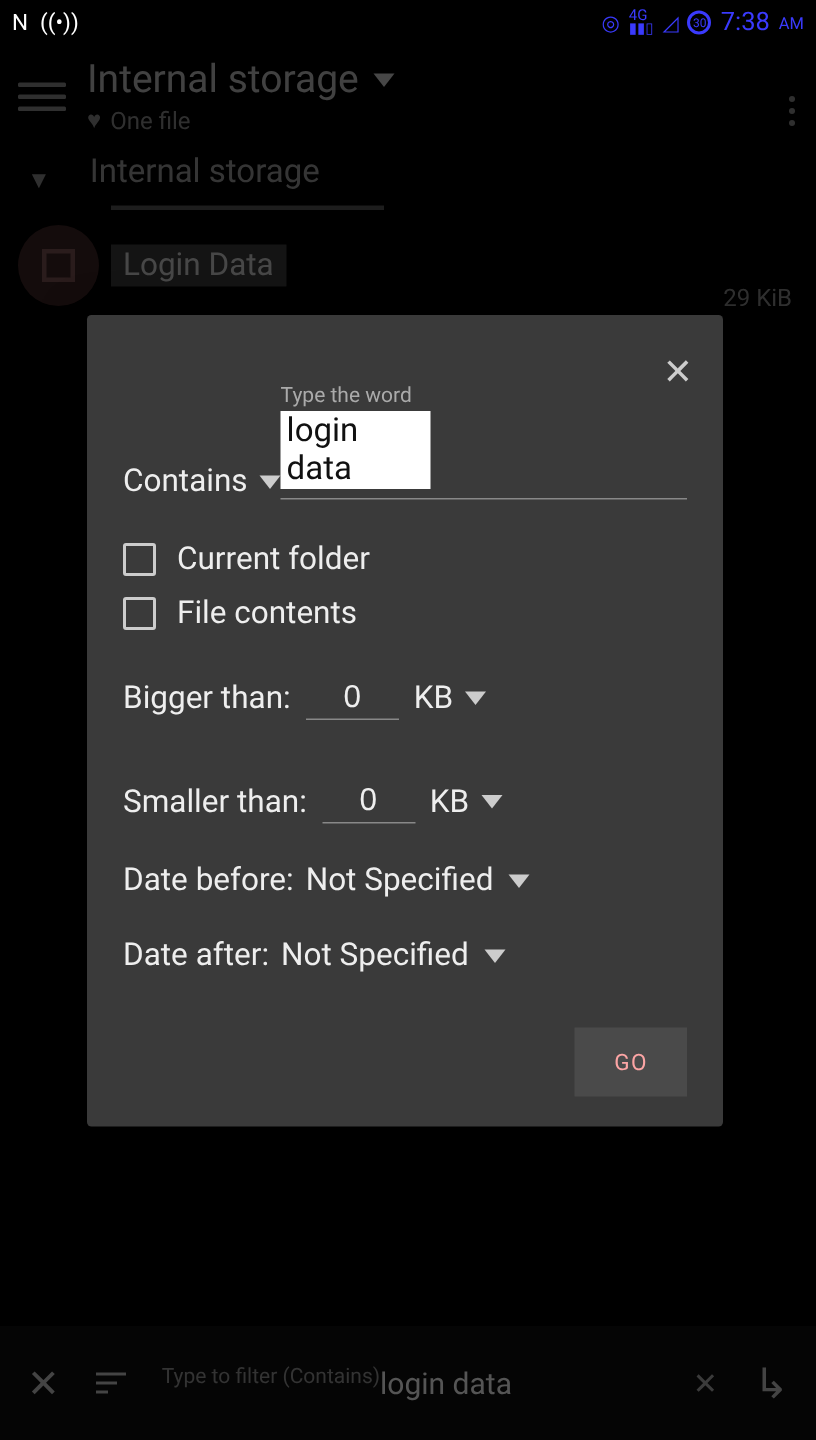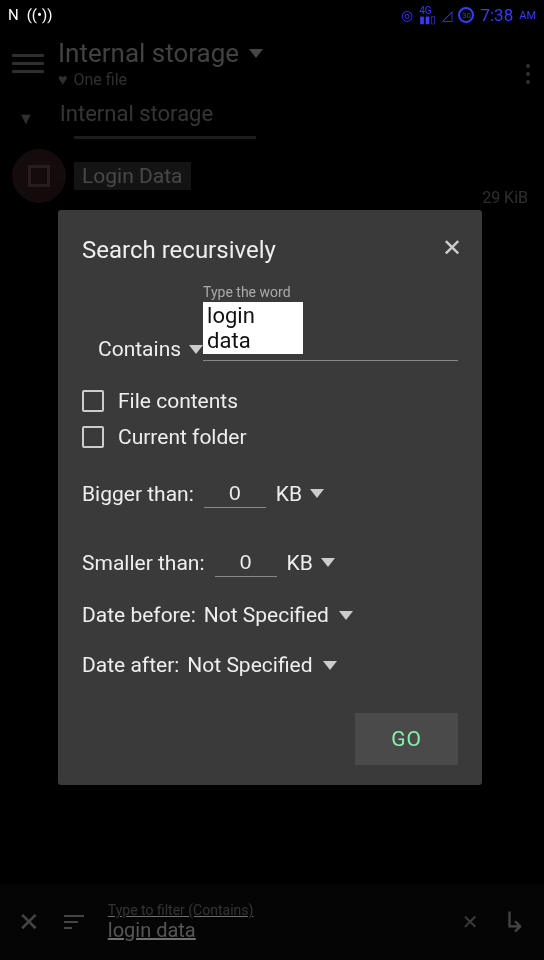--- a/index.html
+++ b/index.html
@@ -45,44 +45,44 @@
   .dialog {
     position:absolute; left:58px; top:210px; width:424px;
     background:#3a3a3a; border-radius:3px;
     padding:26px 24px 20px;
     box-shadow:0 6px 30px rgba(0,0,0,.6);
     color:#eee;
   }
   .dlg-title{font-size:24px;color:#eee;}
   .dlg-close{position:absolute;right:20px;top:24px;font-size:24px;color:#ccc;}
   .row{display:flex;align-items:flex-end;margin-top:38px;}
-  .contains{font-size:21px;display:flex;align-items:center;gap:8px;margin-left:16px;}
+  .contains{font-size:21px;display:flex;align-items:center;gap:8px;}
   .dd{width:0;height:0;border-left:7px solid transparent;border-right:7px solid transparent;border-top:9px solid #ccc;display:inline-block;}
   .field{position:relative;flex:1;}
   .field-label{font-size:14px;color:#aaa;position:absolute;top:-18px;left:0;}
   .field-input{font-size:22px;color:#111;background:#fff;padding:1px 4px;width:100px;display:inline-block;}
   .field-underline{height:1px;background:#888;margin-top:6px;}
   .checks{margin-top:28px;display:flex;flex-direction:column;gap:12px;}
   .chk{display:flex;align-items:center;gap:14px;font-size:21px;}
   .chk-box{width:22px;height:22px;border:2.5px solid #ccc;border-radius:2px;}
   .sizerow{display:flex;align-items:center;margin-top:30px;font-size:21px;gap:10px;}
   .numin{width:62px;text-align:center;border:none;border-bottom:1px solid #888;background:transparent;color:#eee;font-size:21px;padding:2px 0;}
   .unit{display:flex;align-items:center;gap:8px;}
   .daterow{display:flex;margin-top:26px;font-size:21px;gap:8px;}
   .go-wrap{display:flex;justify-content:flex-end;margin-top:36px;}
-  .go{background:#4a4a4a;padding:14px 36px;font-size:21px;color:#86efac;letter-spacing:1px;}
+  .go{background:#4a4a4a;padding:14px 26px;font-size:15px;color:#fca5a5;letter-spacing:1px;}
   
   .bottombar{position:absolute;bottom:0;left:0;right:0;height:76px;background:#0b0b0b;display:flex;align-items:center;padding:0 18px;gap:24px;}
   .bottombar.dimmed{opacity:.5;}
   .b-x{font-size:26px;color:#888;}
   .b-lines{display:flex;flex-direction:column;gap:4px;}
   .b-lines div{width:20px;height:2px;background:#888;}
   .b-lines div:nth-child(2){width:14px;}
   .b-lines div:nth-child(3){width:8px;}
-  .b-mid{flex:1;display:flex;flex-direction:column;text-decoration:underline;}
+  .b-mid{flex:1;display:flex;flex-direction:row;}
   .b-hint{font-size:14px;color:#666;}
   .b-val{font-size:20px;color:#aaa;}
   .b-x2{font-size:20px;color:#777;}
   .b-arrow{font-size:28px;color:#888;}
 </style>
 </head>
 <body>
 
 <div class="statusbar">
   <div style="display:flex;align-items:center;gap:8px;">
@@ -134,43 +134,42 @@
         <div class="avatar-in"></div>
       </div>
     <div class="fileinfo">
       <div class="filename">Login Data</div>
     </div>
     <div class="filesize">29 KiB</div>
   </div>
 </div>
 
 <div class="dialog">
-  <div class="dlg-title">Search recursively</div>
   <div class="dlg-close">✕</div>
 
   <div class="row">
     <div class="contains">
       <span>Contains</span>
       <span class="dd"></span>
     </div>
     <div class="field">
       <div class="field-label">Type the word</div>
       <span class="field-input">login data</span>
       <div class="field-underline"></div>
     </div>
   </div>
 
   <div class="checks">
     <div class="chk">
       <div class="chk-box"></div>
-      <span>File contents</span>
+      <span>Current folder</span>
     </div>
     <div class="chk">
       <div class="chk-box"></div>
-      <span>Current folder</span>
+      <span>File contents</span>
     </div>
   </div>
 
   <div class="sizerow">
     <span>Bigger than:</span>
     <input class="numin" value="0" style="">
     <div class="unit">
       <span>KB</span>
       <span class="dd"></span>
     </div>

